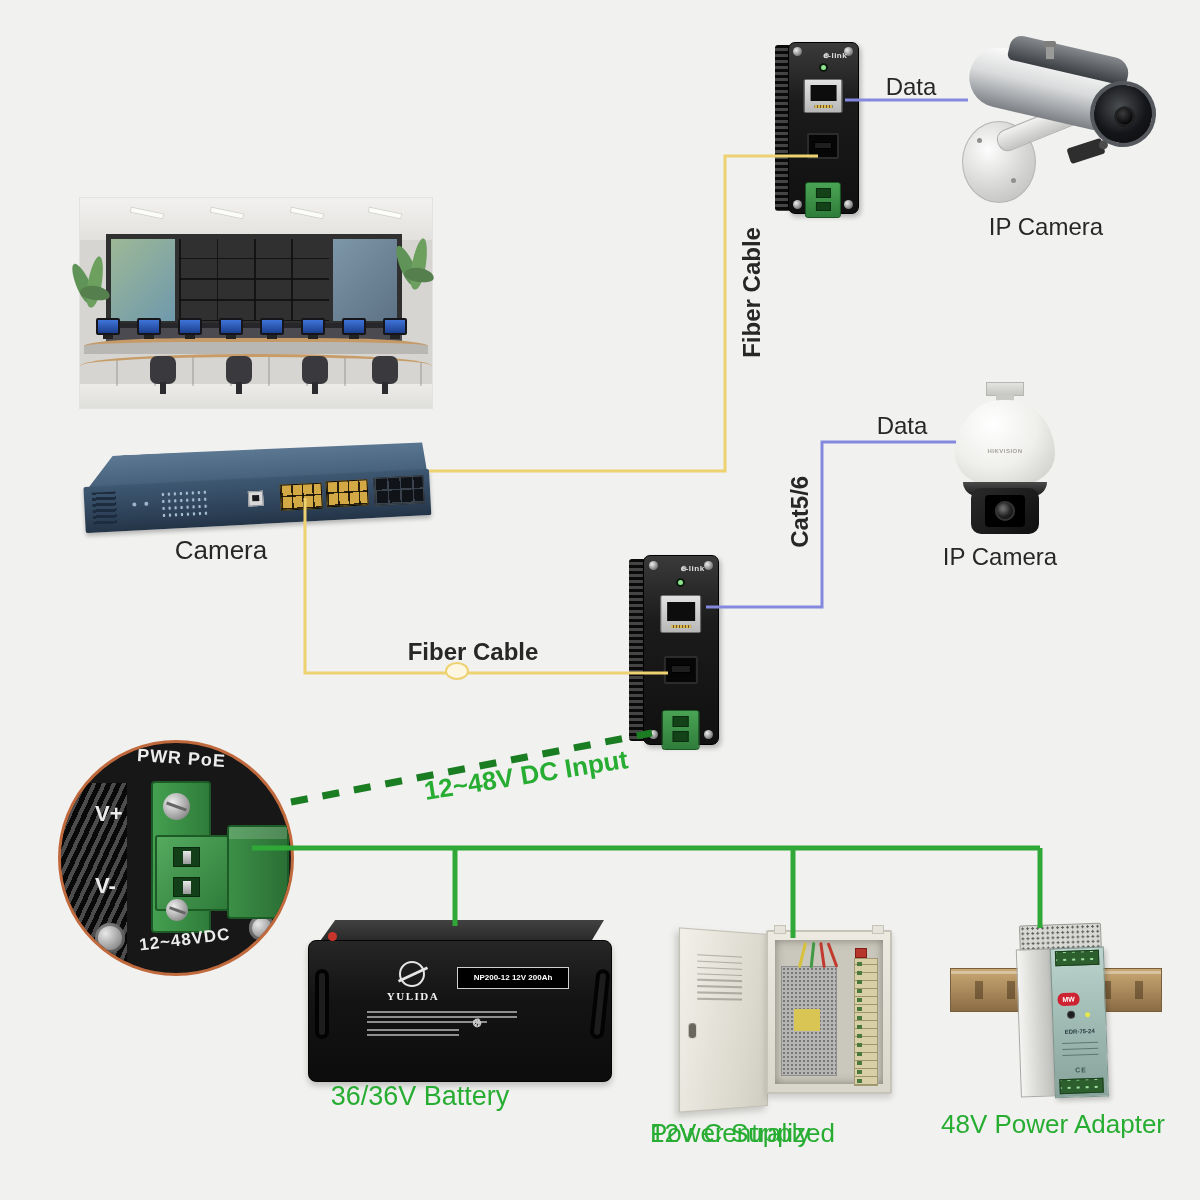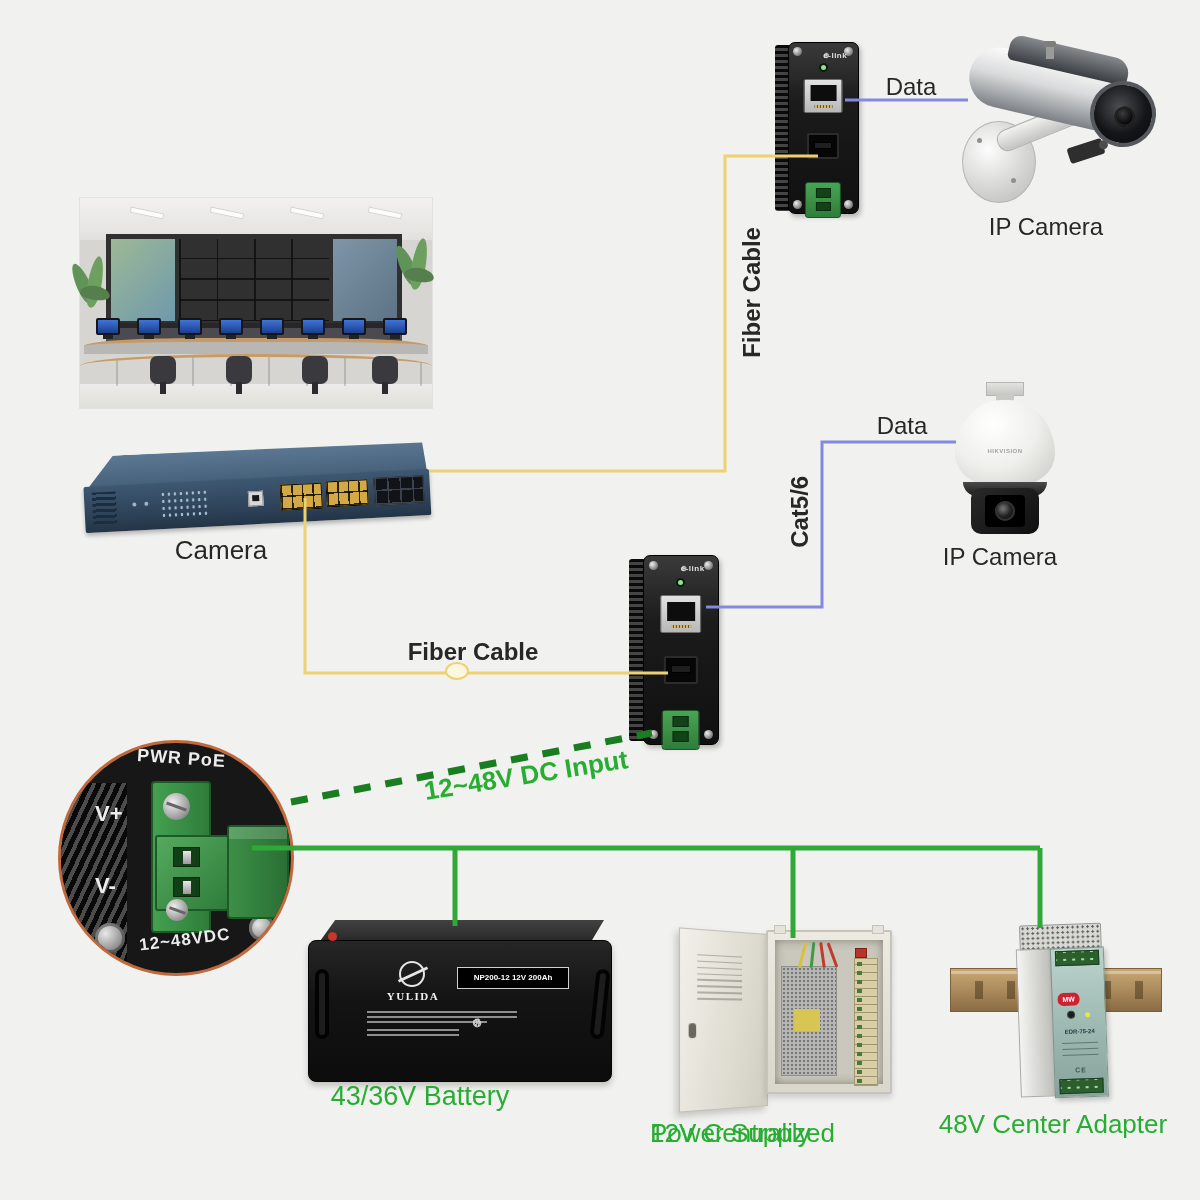--- a/index.html
+++ b/index.html
@@ -528,20 +528,20 @@
 
   <div class="lbl switch-lbl">Camera</div>
   <div class="lbl data-top-lbl">Data</div>
   <div class="lbl ipcam-top-lbl">IP Camera</div>
   <div class="lbl fiberv-lbl">Fiber Cable</div>
   <div class="lbl data-mid-lbl">Data</div>
   <div class="lbl cat-lbl">Cat5/6</div>
   <div class="lbl ipcam-mid-lbl">IP Camera</div>
   <div class="lbl fiberh-lbl">Fiber Cable</div>
   <div class="lbl dc-lbl">12~48V DC Input</div>
-  <div class="lbl bat-lbl">43/36V Battery</div>
+  <div class="lbl bat-lbl">36/36V Battery</div>
   <div class="lbl psu-lbl">
     <div>12V Centralized</div>
     <div>Power Supply</div>
   </div>
-  <div class="lbl ad-lbl">48V Center Adapter</div>
+  <div class="lbl ad-lbl">48V Power Adapter</div>
 
 </div>
 
 </body></html>

